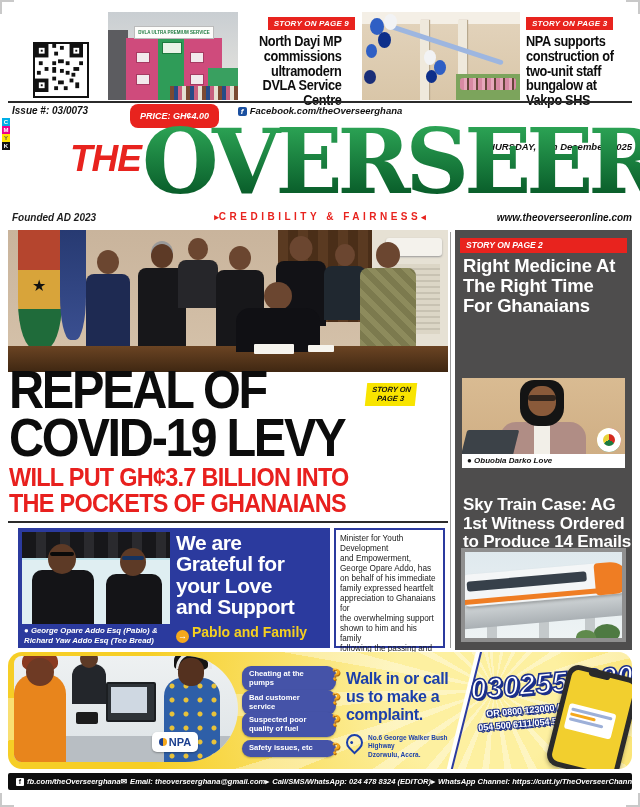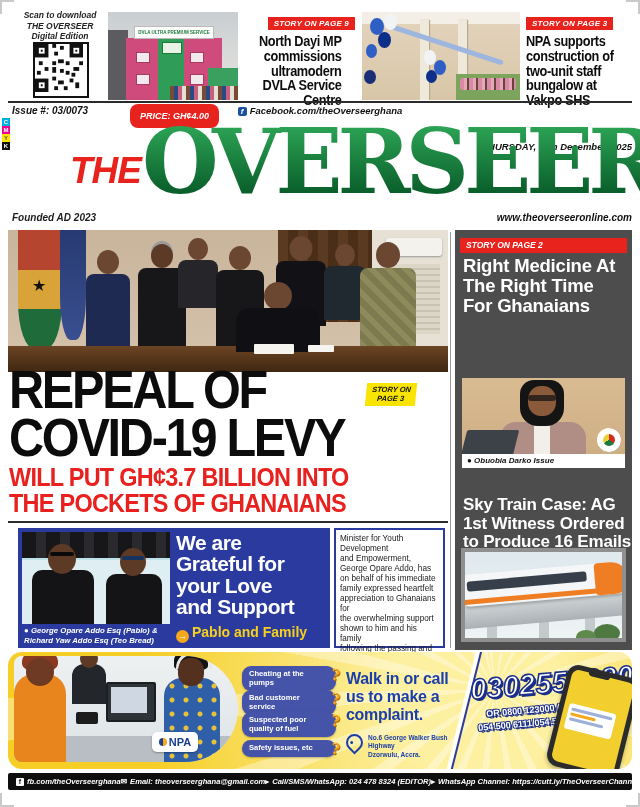--- a/index.html
+++ b/index.html
@@ -58,21 +58,21 @@
          font-size:8px;text-align:center;line-height:9px;border-radius:2px;margin-right:3px;}
 
   .cmyk{left:2px;top:118px;width:8px;}
   .cmyk div{width:8px;height:8px;font-size:6px;font-weight:bold;color:#fff;text-align:center;line-height:8px;}
 
   
   .overseer{left:142px;top:116px;font-family:"DejaVu Serif","Liberation Serif",serif;font-weight:bold;
      font-size:88px;letter-spacing:-5px;line-height:1;color:#0b6e33;
      background:linear-gradient(#2ca455 10%,#0a5f2b 85%);-webkit-background-clip:text;background-clip:text;
      -webkit-text-fill-color:transparent;transform:scaleY(1.02);transform-origin:top left;}
-  .the{left:70px;top:150px;color:#e8231e;font-weight:bold;font-style:italic;font-size:37px;letter-spacing:-1px;
+  .the{left:70px;top:138px;color:#e8231e;font-weight:bold;font-style:italic;font-size:37px;letter-spacing:-1px;
      text-shadow:2px 0 0 #fff,-2px 0 0 #fff,0 2px 0 #fff,0 -2px 0 #fff,2px 2px 0 #fff,-2px -2px 0 #fff;z-index:3;}
   .founded{left:12px;top:212px;font-size:10px;font-weight:bold;font-style:italic;color:#1d1d1d;}
   .tagline{left:0;top:211px;width:640px;text-align:center;color:#e8231e;font-weight:bold;font-size:10px;letter-spacing:3.5px;}
   .tagline .tri{letter-spacing:0;font-size:9px;}
   .website{right:8px;top:212px;font-size:10px;font-weight:bold;font-style:italic;color:#111;}
 
   
   .leadphoto{left:8px;top:230px;width:440px;height:142px;background:linear-gradient(#c9b49c,#d6c3ab);overflow:hidden;}
   .wood{position:absolute;left:270px;top:0;width:150px;height:92px;
         background:repeating-linear-gradient(90deg,#5a3a21 0 10px,#4a2e18 10px 20px);}
@@ -199,25 +199,20 @@
 </head>
 <body>
 
 <div id="page">
 
   <div class="corner c-tl"></div>
   <div class="corner c-tr"></div>
   <div class="corner c-bl"></div>
   <div class="corner c-br"></div>
 
-  <div class="abs scanblock">
-    <div class="scantext pre">Scan to download
-THE OVERSEER
-Digital Edition</div>
-  </div>
   <div class="abs qr">
     <svg width="48" height="48" viewBox="0 0 25 25">
       <rect x="0" y="0" width="25" height="25" fill="#fff"></rect>
       <g fill="#111">
         <rect x="0" y="0" width="7" height="7"></rect>
           <rect x="18" y="0" width="7" height="7"></rect>
           <rect x="0" y="18" width="7" height="7"></rect>
         <rect x="9" y="0" width="2" height="2"></rect>
           <rect x="13" y="1" width="2" height="2"></rect>
           <rect x="10" y="4" width="2" height="2"></rect>
@@ -313,20 +308,21 @@
   <div class="abs cmyk">
     <div style="background:#00aee6;">C</div>
     <div style="background:#ec008c;">M</div>
     <div style="background:#ffe400;color:#555;">Y</div>
     <div style="background:#111;">K</div>
   </div>
 
   <div class="abs overseer">OVERSEER</div>
   <div class="abs the">THE</div>
   <div class="abs founded">Founded AD 2023</div>
+  <div class="abs tagline"><span class="tri">▸</span><span>CREDIBILITY &amp; FAIRNESS</span><span class="tri">◂</span></div>
   <div class="abs website">www.theoverseeronline.com</div>
 
   <div class="abs leadphoto">
     <div class="wood"></div>
     <div class="window"></div>
     <div class="ac"></div>
     <div class="blinds"></div>
     <div class="flagGH">
         <span class="star">★</span>
       </div>
@@ -420,25 +416,25 @@
 For Ghanaians</div>
     <div class="sbphoto">
       <div class="ow-body"></div>
       <div class="ow-shirt"></div>
       <div class="ow-hair"></div>
       <div class="ow-face"></div>
       <div class="ow-glass"></div>
       <div class="ow-laptop"></div>
       <div class="ow-logo"></div>
     </div>
-    <div class="sb-caption">● Obuobia Darko Issue</div>
+    <div class="sb-caption">● Obuobia Darko Love</div>
 
     <div class="sb-head pre" style="top:266px;font-size:17px;line-height:1.1;">Sky Train Case: AG
 1st Witness Ordered
-to Produce 16 Emails</div>
+to Produce 14 Emails</div>
     <div class="trainphoto">
       <div class="pillar" style="left:22px;top:54px;height:40px;"></div>
       <div class="pillar" style="left:74px;top:60px;height:34px;"></div>
       <div class="pillar" style="left:120px;top:64px;height:30px;"></div>
       <div class="beam"></div>
       <div class="train">
         <div class="winband"></div>
         <div class="nose"></div>
         <div class="stripe"></div>
       </div>

